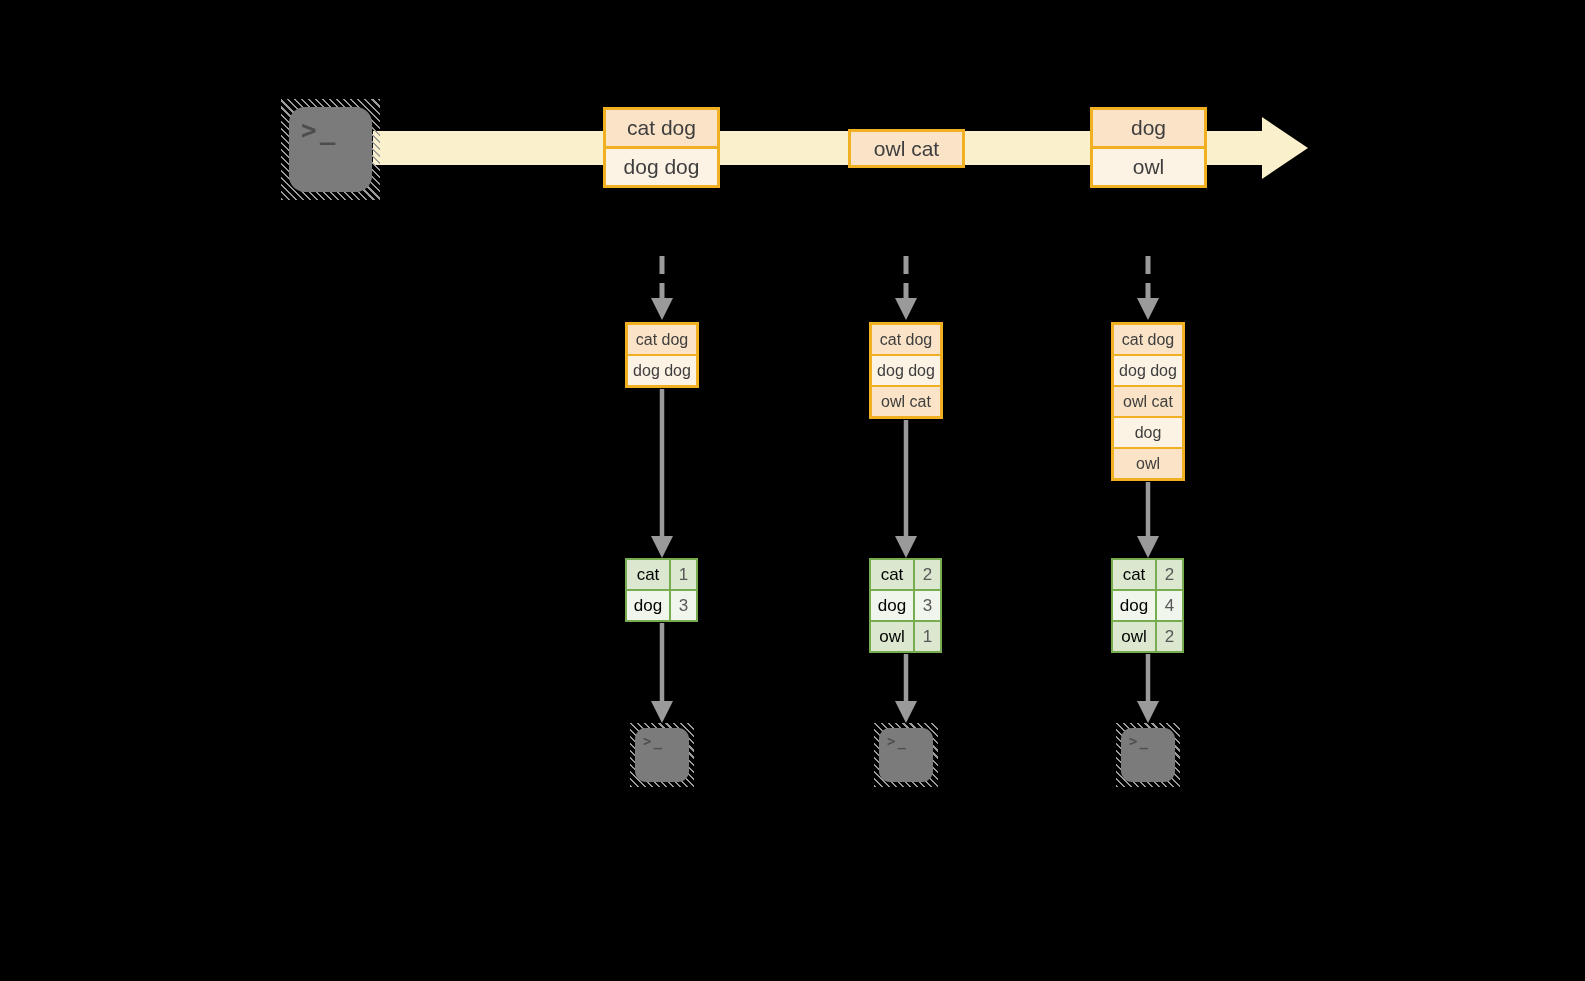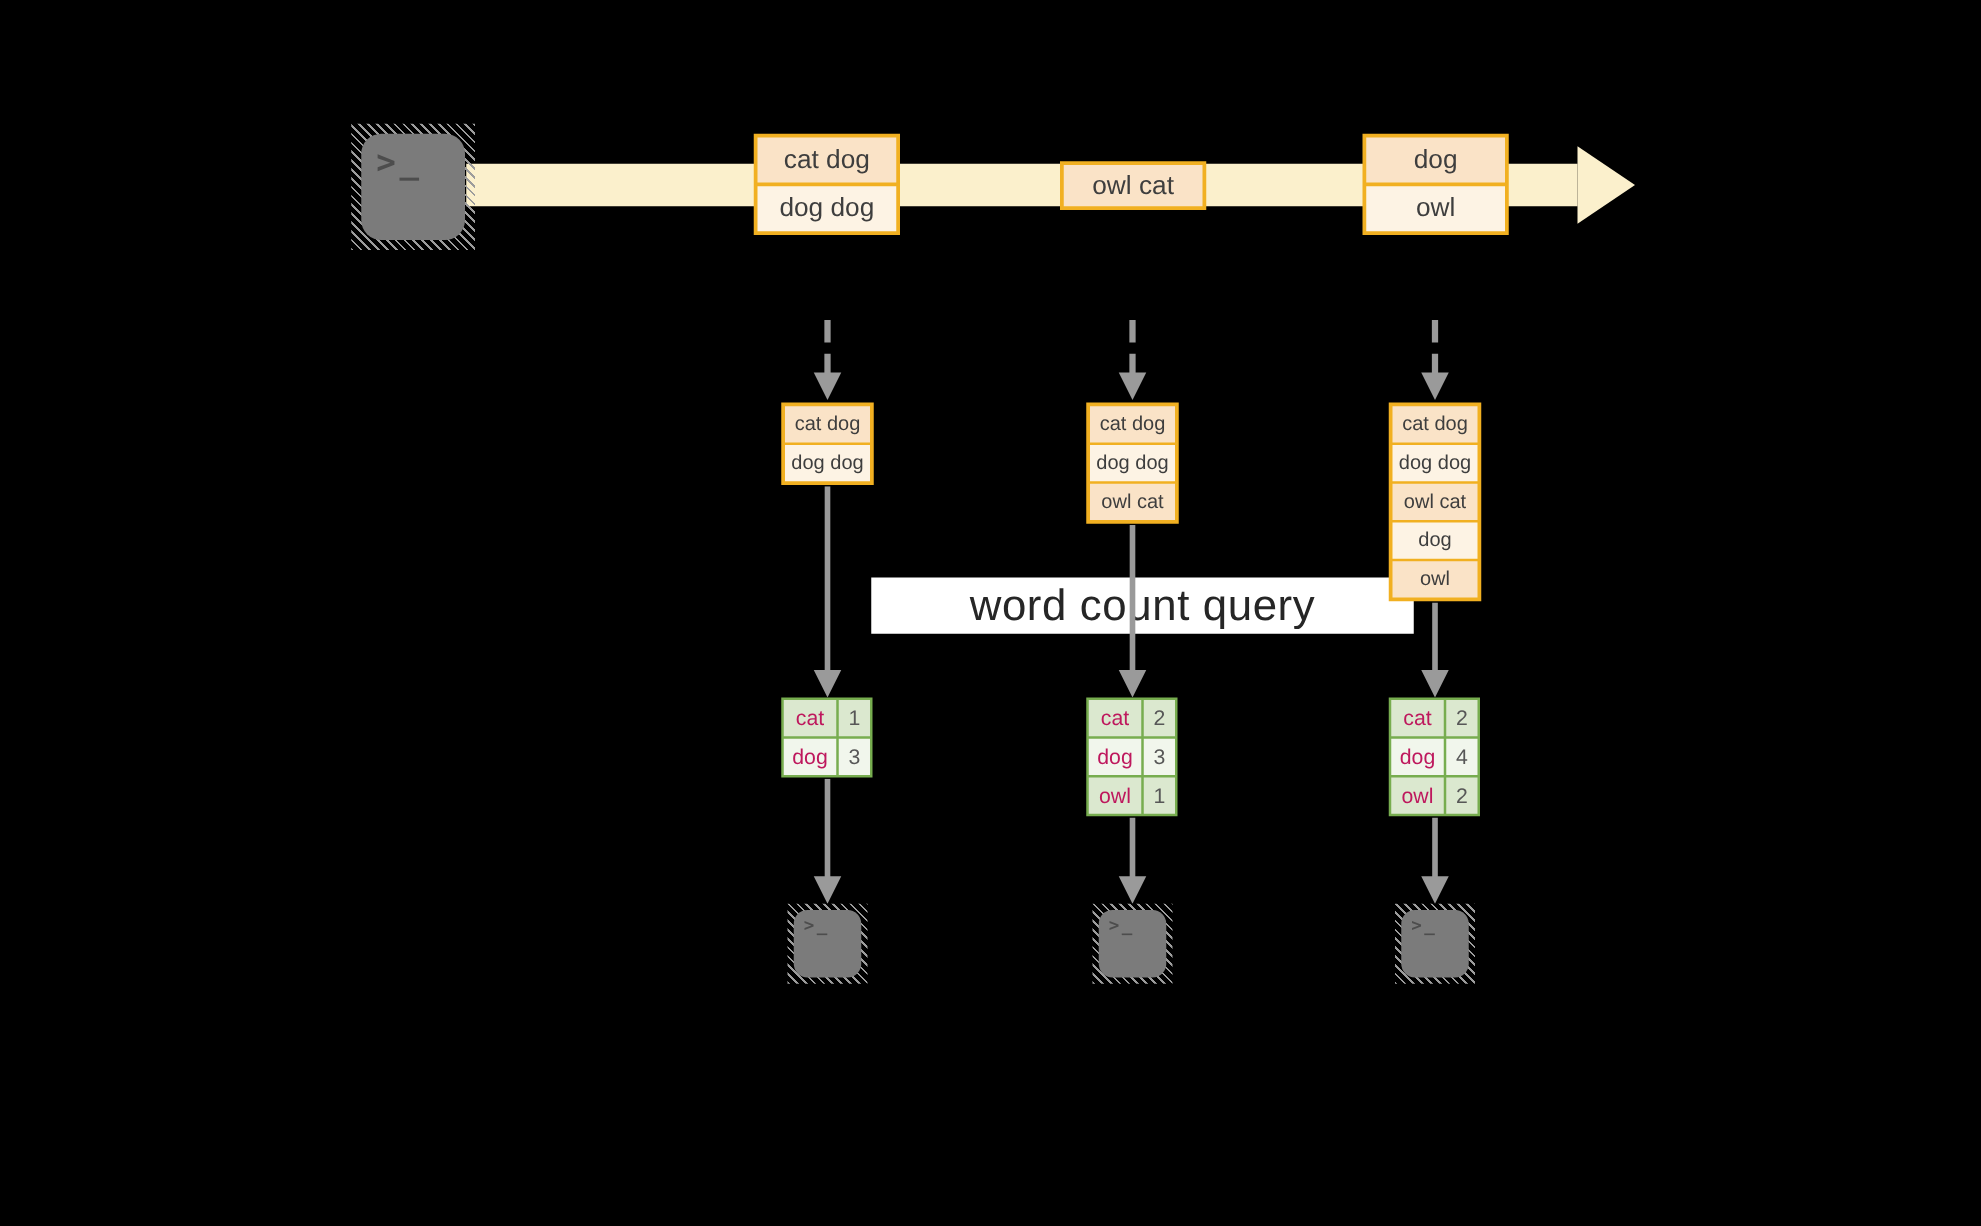--- a/index.html
+++ b/index.html
@@ -35,21 +35,21 @@
     display:flex;flex-direction:column;gap:2px;}
   .stack .cell{height:29px;display:flex;align-items:center;justify-content:center;
     font-size:16px;color:#3E3E3E;}
   .stack .cell:nth-child(odd){background:#FAE3C7;}
   .stack .cell:nth-child(even){background:#FDF3E4;}
   
   .wtable{position:absolute;z-index:4;background:#77AD4F;padding:2px;
     display:flex;flex-direction:column;gap:2px;}
   .wtable .trow{display:flex;gap:2px;}
   .wtable .wcell{width:42px;height:29px;display:flex;align-items:center;justify-content:center;
-    font-size:17px;color:#be185d;}
+    font-size:17px;color:#000000;}
   .wtable .ccell{width:25px;height:29px;display:flex;align-items:center;justify-content:center;
     font-size:17px;color:#575757;}
   .wtable .trow:nth-child(odd) .wcell,.wtable .trow:nth-child(odd) .ccell{background:#DBE8CF;}
   .wtable .trow:nth-child(even) .wcell,.wtable .trow:nth-child(even) .ccell{background:#F1F6EC;}
   
   .banner{position:absolute;left:697px;top:462px;width:434px;height:45px;background:#FFFFFF;z-index:2;
     display:flex;align-items:center;justify-content:center;}
   .banner span{font-size:35px;font-weight:300;color:#262626;letter-spacing:0.5px;}
   
   .arr{position:absolute;z-index:3;}
@@ -103,23 +103,20 @@
     <div class="cell">owl cat</div>
   </div>
   <div class="stack" style="left:1111px;top:322px;">
     <div class="cell">cat dog</div>
     <div class="cell">dog dog</div>
     <div class="cell">owl cat</div>
     <div class="cell">dog</div>
     <div class="cell">owl</div>
   </div>
 
-  <div class="banner">
-    <span>word count query</span>
-  </div>
 
   <svg class="arr" style="left:649px;top:389px;" width="26" height="169">
     <line x1="13" y1="0" x2="13" y2="149" stroke="#9A9A9A" stroke-width="4.5"></line>
     <polygon points="2,147 24,147 13,169" fill="#9A9A9A"></polygon>
   </svg>
   <svg class="arr" style="left:893px;top:420px;" width="26" height="138">
     <line x1="13" y1="0" x2="13" y2="118" stroke="#9A9A9A" stroke-width="4.5"></line>
     <polygon points="2,116 24,116 13,138" fill="#9A9A9A"></polygon>
   </svg>
   <svg class="arr" style="left:1135px;top:482px;" width="26" height="76">

